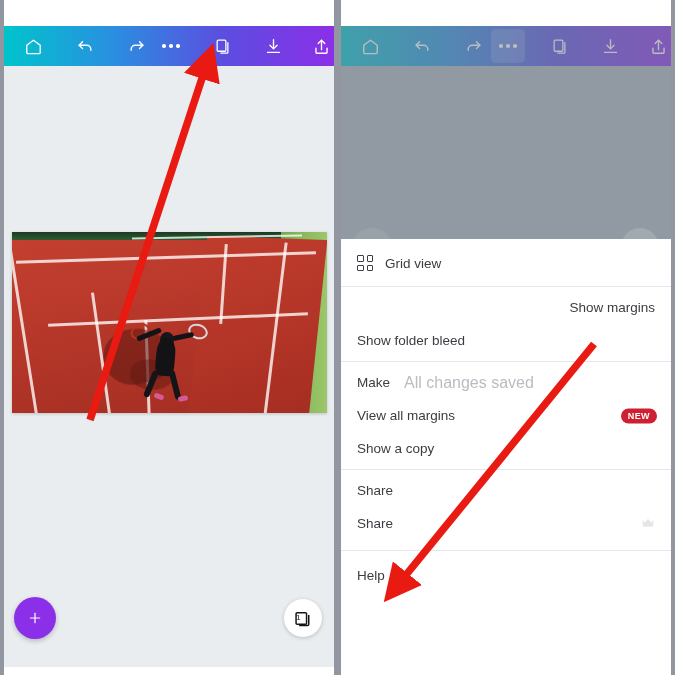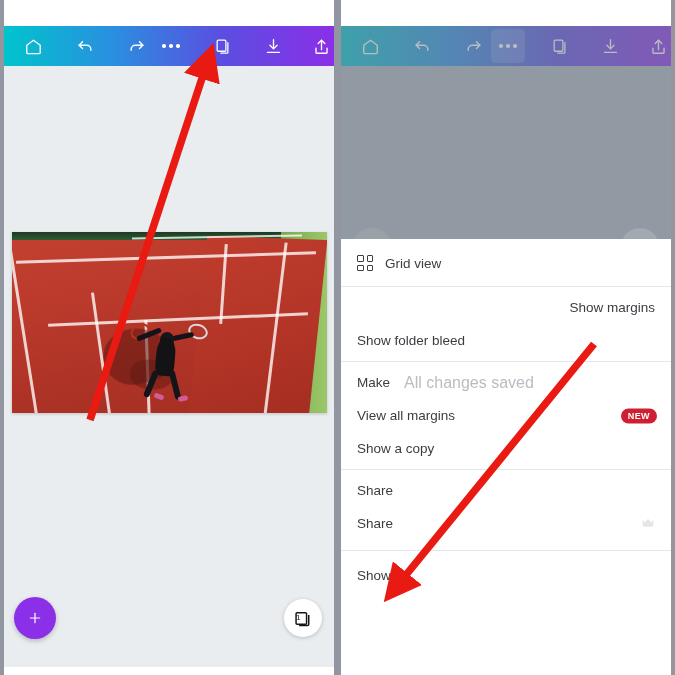--- a/index.html
+++ b/index.html
@@ -600,21 +600,21 @@
         <span>Share</span>
         <span class="crown">
           <svg width="14" height="11" viewBox="0 0 24 18" fill="#e3e5e9">
             <path d="M2 4l4.6 4L12 1.5 17.4 8 22 4l-1.8 11.5H3.8z"></path>
           </svg>
         </span>
       </div>
       <div class="menu-sep" style="margin:10px 0 0 0;"></div>
 
       <div class="menu-row" style="margin-top:8px;">
-        <span>Show</span>
+        <span>Help</span>
       </div>
     </div>
     <div class="bottom-white"></div>
   </div>
 
   <svg class="arrow-layer" width="675" height="675" viewBox="0 0 675 675">
     <defs>
       <marker id="ah" markerWidth="5" markerHeight="5" refX="2.2" refY="2.5" orient="auto">
         <path d="M0,0 L5,2.5 L0,5 z" fill="#e81a12"></path>
       </marker>

